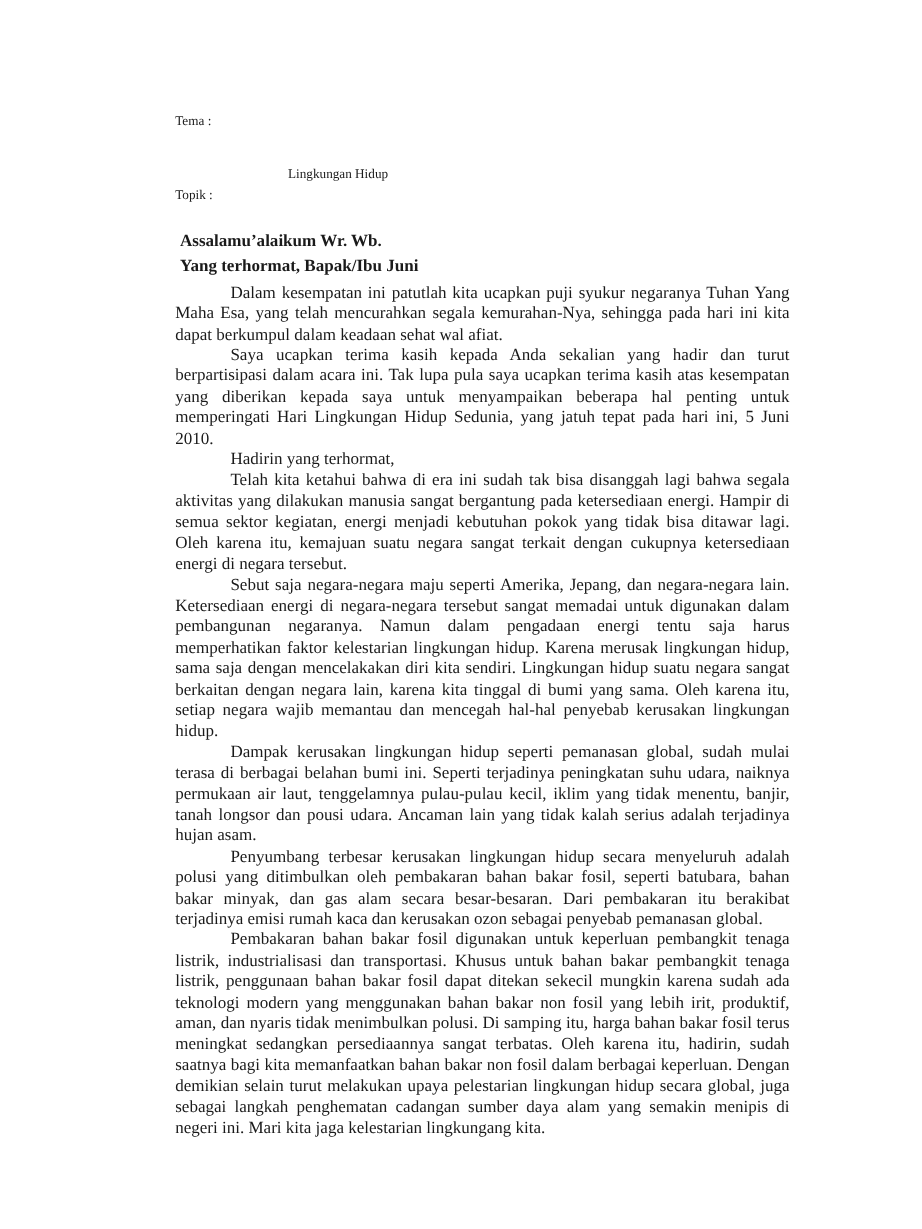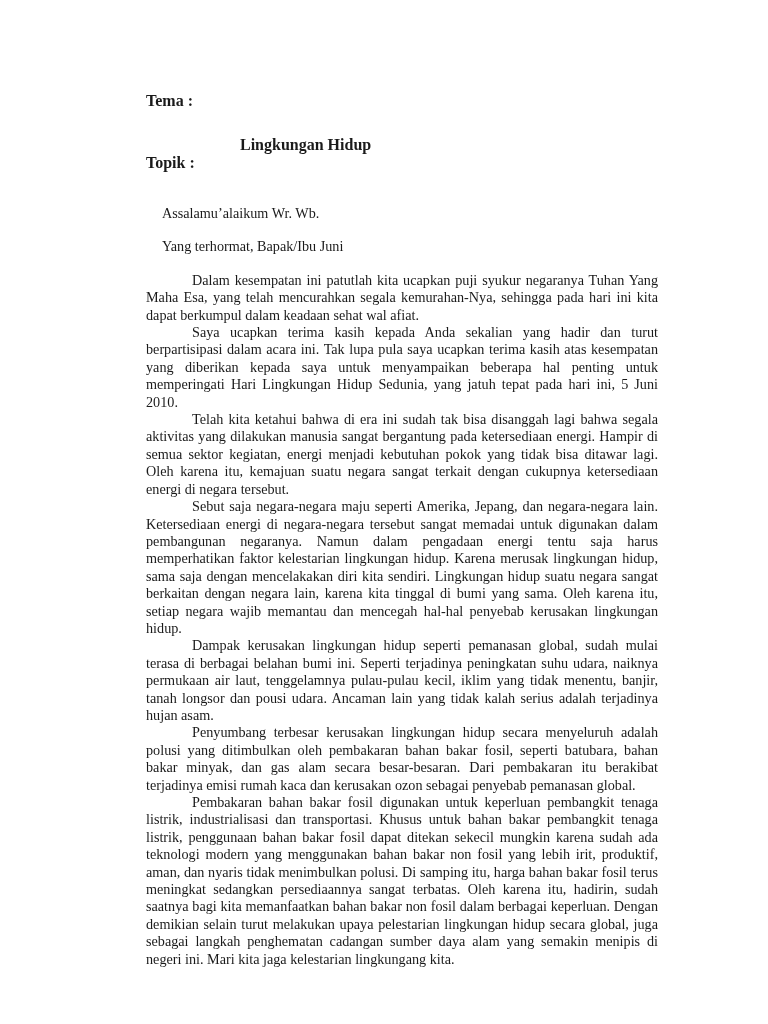--- a/index.html
+++ b/index.html
@@ -18,38 +18,39 @@
     .page {
       position: absolute;
       left: 146px;
       top: 92px;
       width: 512px;
       font-size: 14.2px;
       line-height: 17.4px;
     }
     .header-row {
       display: flex;
-      font-weight: bold;
-      font-size: 16px;
+      font-weight: normal;
+      font-size: 11px;
       line-height: 18px;
       white-space: nowrap;
     }
     .header-label {
       width: 94px;
       flex: 0 0 94px;
     }
     .header-value {
       flex: 1;
       margin-top: 44px;
     }
     .spacer {
       height: 17px;
     }
     .line {
-      margin: 16px;
+      margin: 4px;
+      font-weight: bold;
     }
     .para {
       margin: 0;
       text-align: justify;
       text-indent: 46px;
     }
     .indent-line {
       margin: 0;
       text-indent: 46px;
     }
@@ -67,19 +68,20 @@
     <span class="header-label">Topik  :</span>
   </div>
 
   <div class="spacer"></div>
 
   <p class="line">Assalamu’alaikum Wr. Wb.</p>
   <p class="line">Yang terhormat, Bapak/Ibu Juni</p>
 
   <p class="para">Dalam kesempatan ini patutlah kita ucapkan puji syukur negaranya Tuhan Yang Maha Esa, yang telah mencurahkan segala kemurahan-Nya, sehingga pada hari ini kita dapat berkumpul dalam keadaan sehat wal afiat.</p>
   <p class="para">Saya ucapkan terima kasih kepada Anda sekalian yang hadir dan turut berpartisipasi dalam acara ini. Tak lupa pula saya ucapkan terima kasih atas kesempatan yang diberikan kepada saya untuk menyampaikan beberapa hal penting untuk memperingati Hari Lingkungan Hidup Sedunia, yang jatuh tepat pada hari ini, 5 Juni 2010.</p>
+  <p class="indent-line">Hadirin yang terhormat,</p>
   <p class="para">Telah kita ketahui bahwa di era ini sudah tak bisa disanggah lagi bahwa segala aktivitas yang dilakukan manusia sangat bergantung pada ketersediaan energi. Hampir di semua sektor kegiatan, energi menjadi kebutuhan pokok yang tidak bisa ditawar lagi. Oleh karena itu, kemajuan suatu negara sangat terkait dengan cukupnya ketersediaan energi di negara tersebut.</p>
   <p class="para">Sebut saja negara-negara maju seperti Amerika, Jepang, dan negara-negara lain. Ketersediaan energi di negara-negara tersebut sangat memadai untuk digunakan dalam pembangunan negaranya. Namun dalam pengadaan energi tentu saja harus memperhatikan faktor kelestarian lingkungan hidup. Karena merusak lingkungan hidup, sama saja dengan mencelakakan diri kita sendiri. Lingkungan hidup suatu negara sangat berkaitan dengan negara lain, karena kita tinggal di bumi yang sama. Oleh karena itu, setiap negara wajib memantau dan mencegah hal-hal penyebab kerusakan lingkungan hidup.</p>
   <p class="para">Dampak kerusakan lingkungan hidup seperti pemanasan global, sudah mulai terasa di berbagai belahan bumi ini. Seperti terjadinya peningkatan suhu udara, naiknya permukaan air laut, tenggelamnya pulau-pulau kecil, iklim yang tidak menentu, banjir, tanah longsor dan pousi udara. Ancaman lain yang tidak kalah serius adalah terjadinya hujan asam.</p>
   <p class="para">Penyumbang terbesar kerusakan lingkungan hidup secara menyeluruh adalah polusi yang ditimbulkan oleh pembakaran bahan bakar fosil, seperti batubara, bahan bakar minyak, dan gas alam secara besar-besaran. Dari pembakaran itu berakibat terjadinya emisi rumah kaca dan kerusakan ozon sebagai penyebab pemanasan global.</p>
   <p class="para">Pembakaran bahan bakar fosil digunakan untuk keperluan pembangkit tenaga listrik, industrialisasi dan transportasi. Khusus untuk bahan bakar pembangkit tenaga listrik, penggunaan bahan bakar fosil dapat ditekan sekecil mungkin karena sudah ada teknologi modern yang menggunakan bahan bakar non fosil yang lebih irit, produktif, aman, dan nyaris tidak menimbulkan polusi. Di samping itu, harga bahan bakar fosil terus meningkat sedangkan persediaannya sangat terbatas. Oleh karena itu, hadirin, sudah saatnya bagi kita memanfaatkan bahan bakar non fosil dalam berbagai keperluan. Dengan demikian selain turut melakukan upaya pelestarian lingkungan hidup secara global, juga sebagai langkah penghematan cadangan sumber daya alam yang semakin menipis di negeri ini. Mari kita jaga kelestarian lingkungang kita.</p>
 
 </div>
 
 </body></html>

